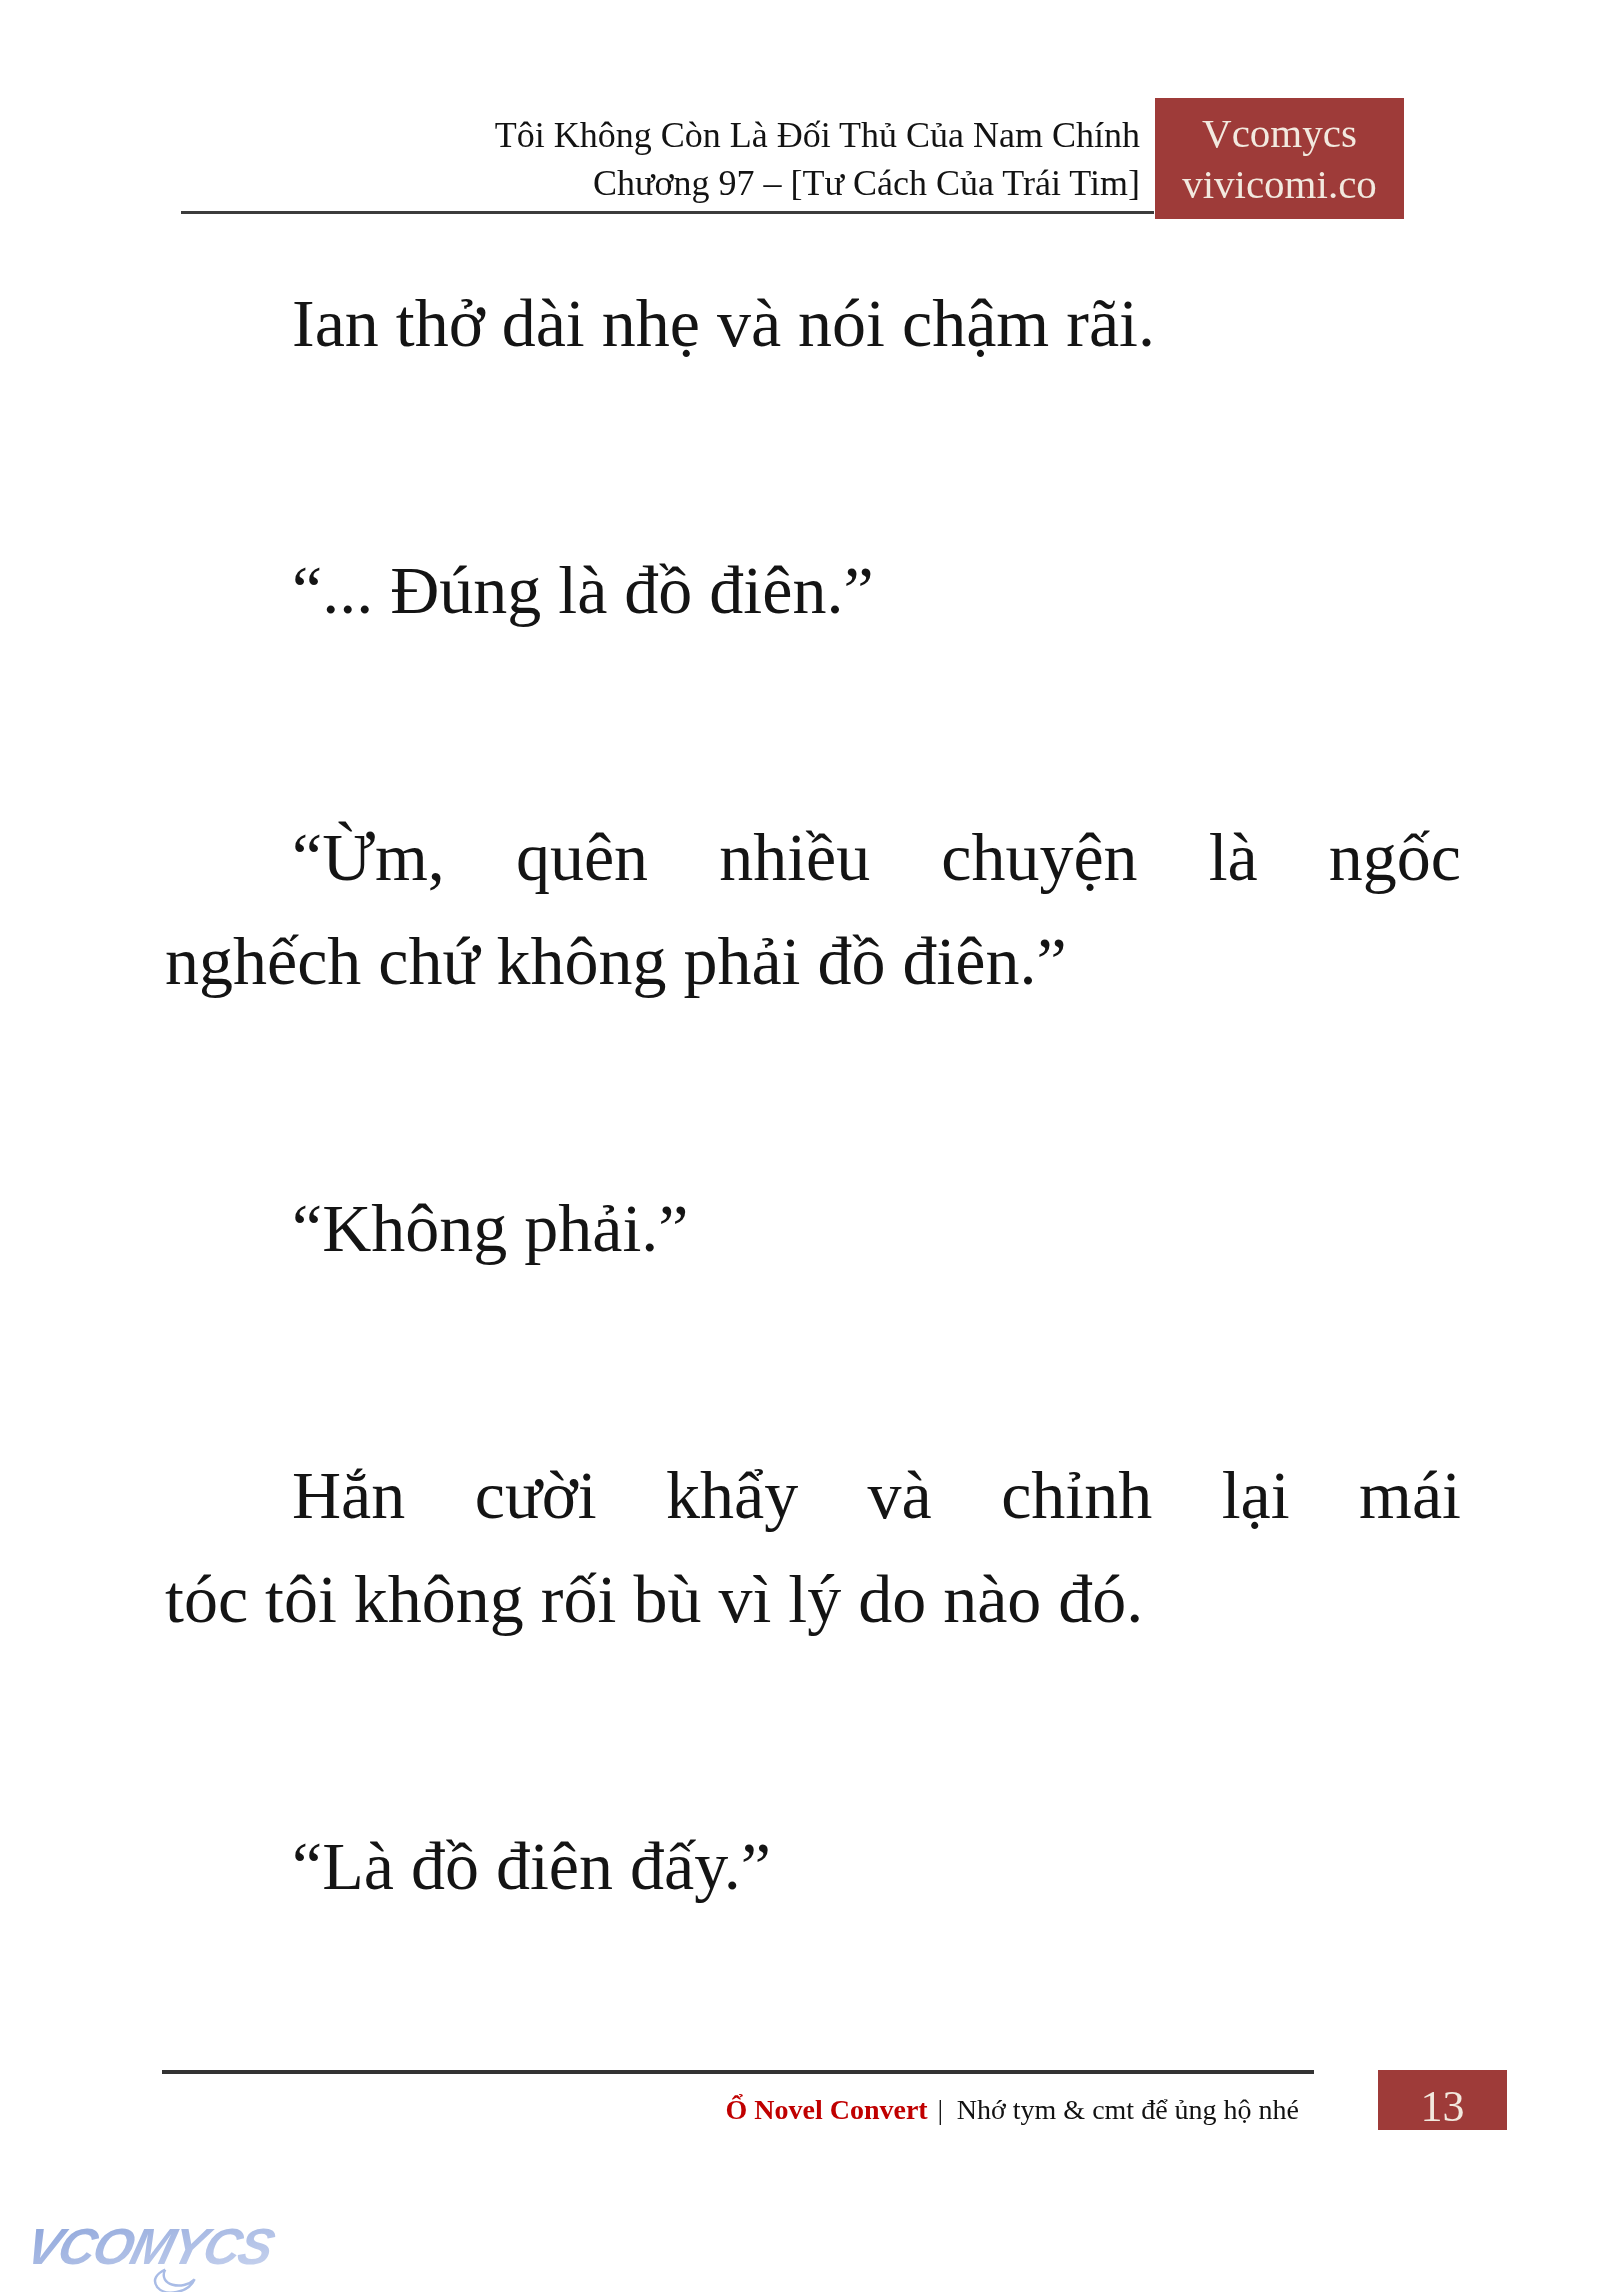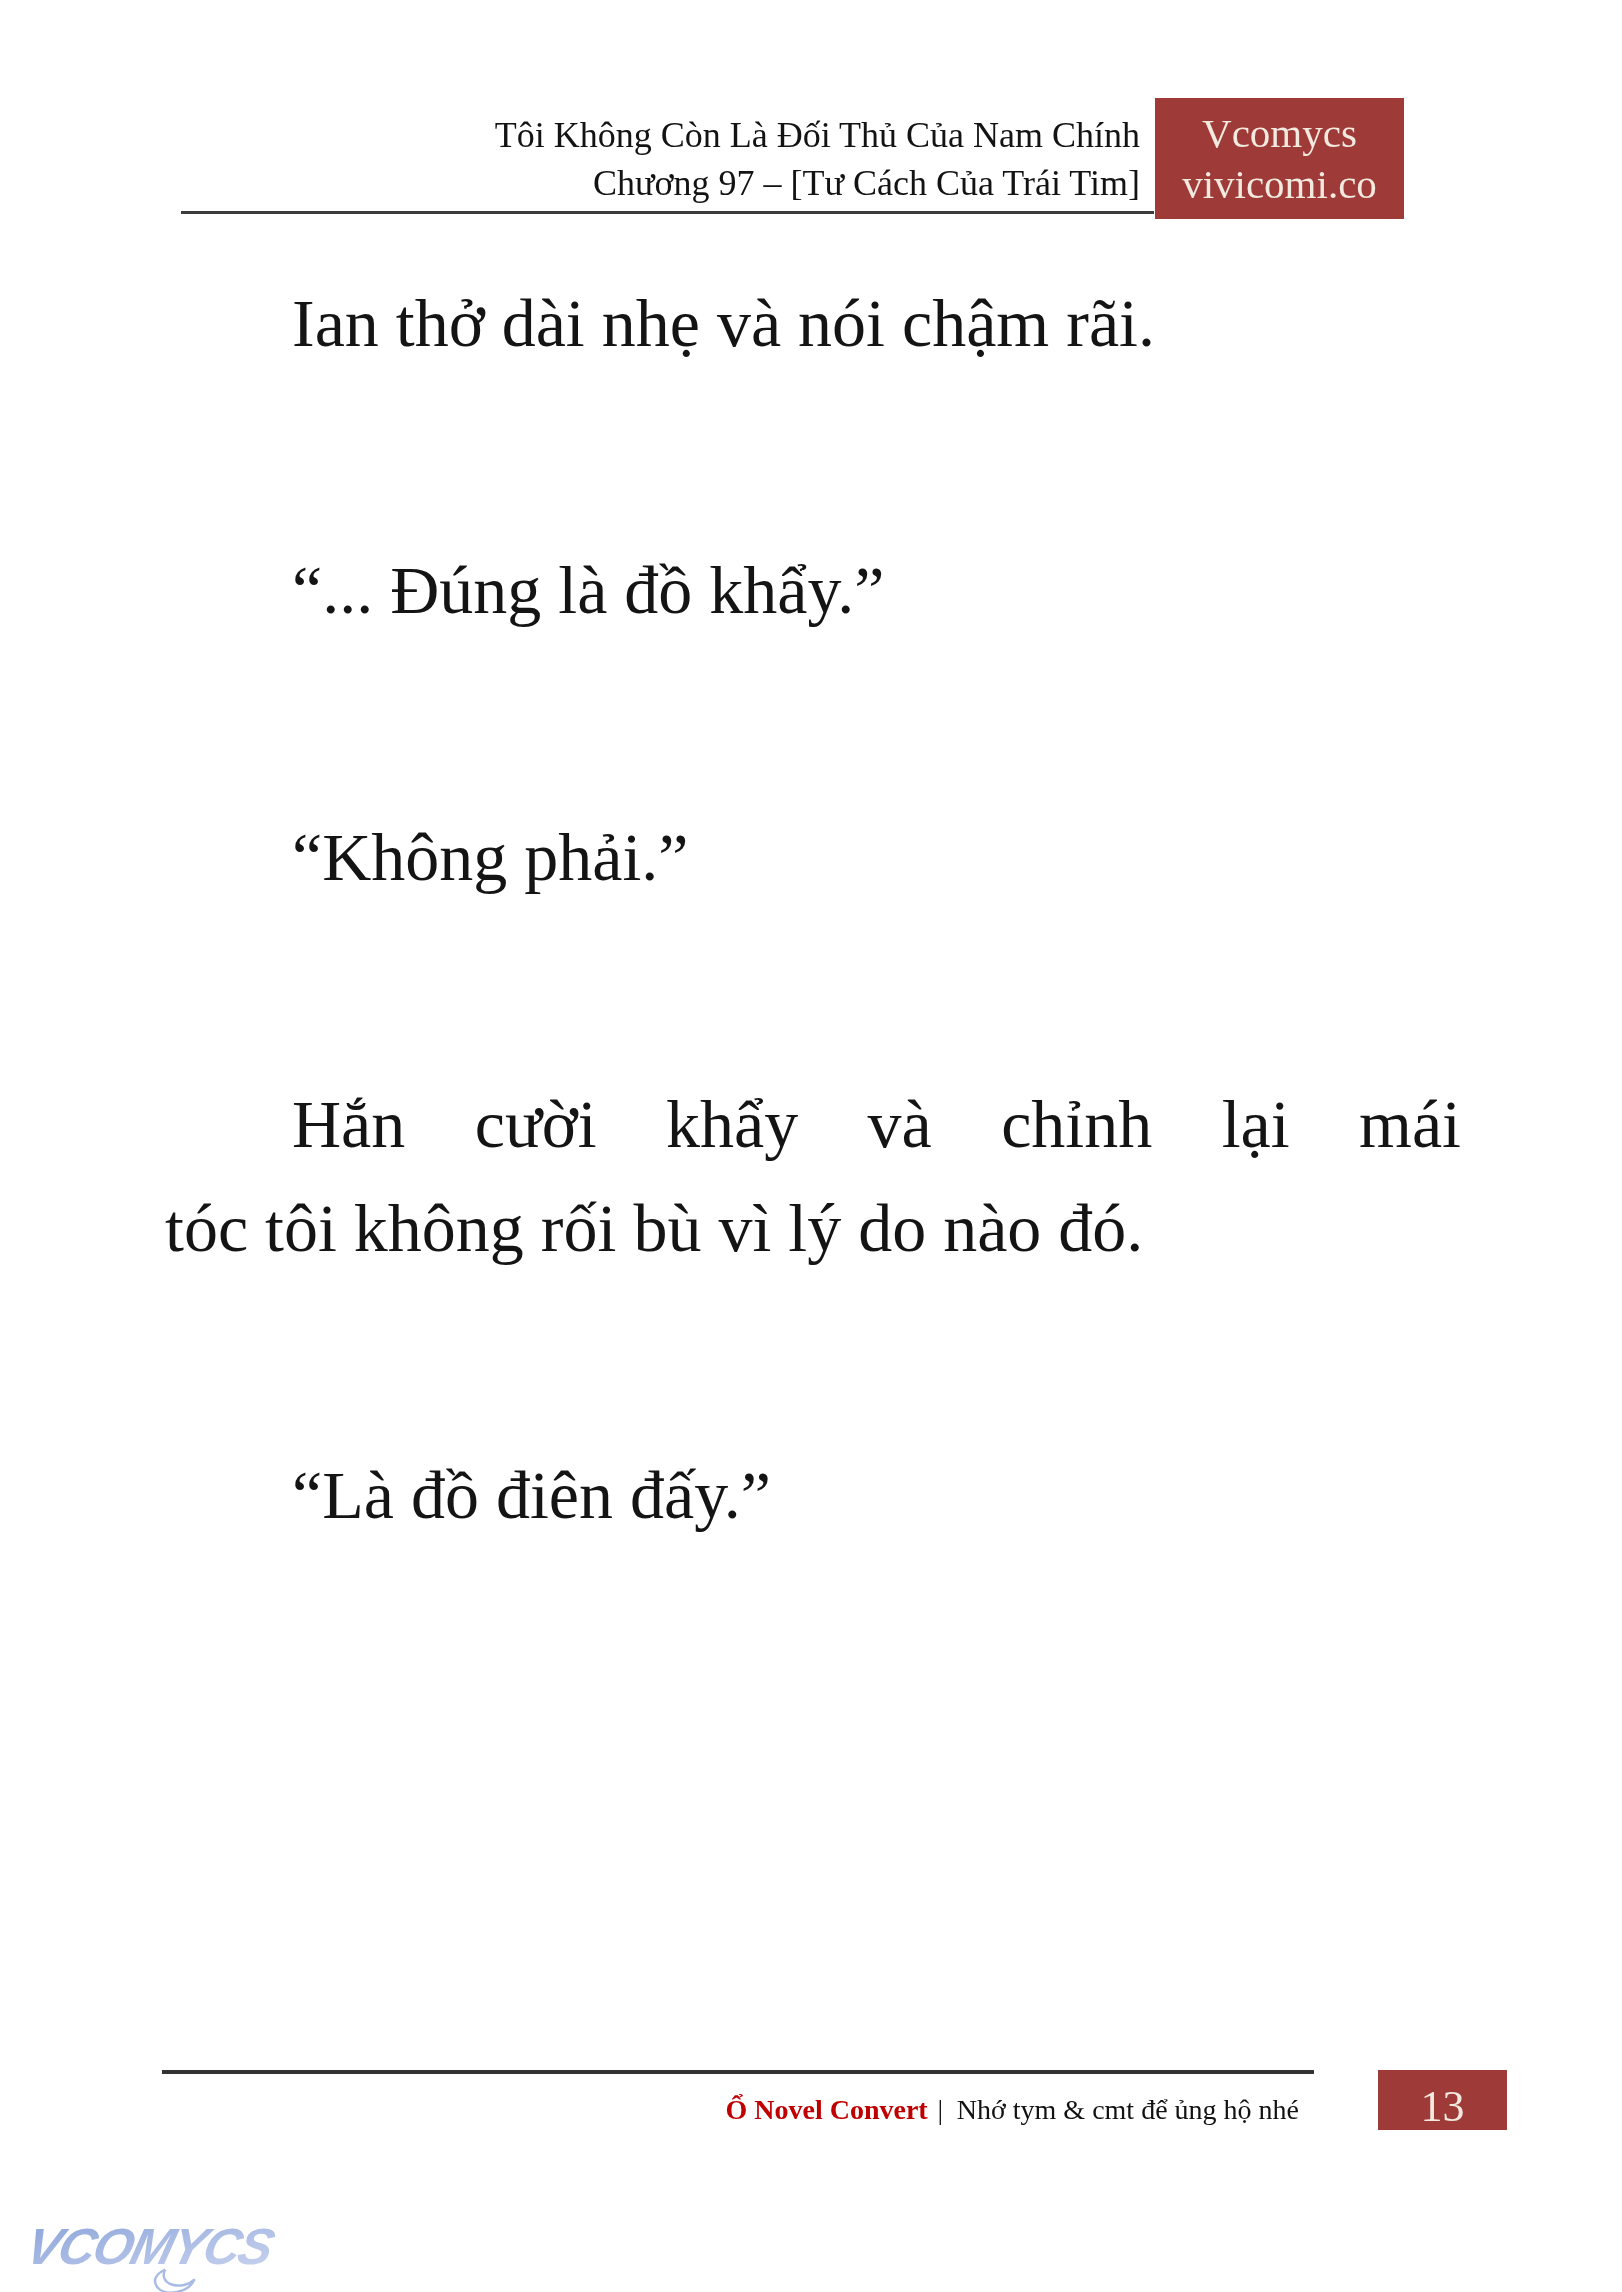--- a/index.html
+++ b/index.html
@@ -125,21 +125,25 @@
     <div>vivicomi.co</div>
   </div>
 
   <div class="header-rule"></div>
 
   <div class="body-text">
     <div class="paragraph">
       <div class="line first wrap">Ian thở dài nhẹ và nói chậm rãi.</div>
     </div>
     <div class="paragraph">
-      <div class="line first wrap">“... Đúng là đồ khẩy.”</div>
+      <div class="line first wrap">“... Đúng là đồ điên.”</div>
+    </div>
+    <div class="paragraph">
+      <div class="line first justify">“Ừm, quên nhiều chuyện là ngốc</div>
+      <div class="line wrap">nghếch chứ không phải đồ điên.”</div>
     </div>
     <div class="paragraph">
       <div class="line first wrap">“Không phải.”</div>
     </div>
     <div class="paragraph">
       <div class="line first justify">Hắn cười khẩy và chỉnh lại mái</div>
       <div class="line wrap">tóc tôi không rối bù vì lý do nào đó.</div>
     </div>
     <div class="paragraph">
       <div class="line first wrap">“Là đồ điên đấy.”</div>

